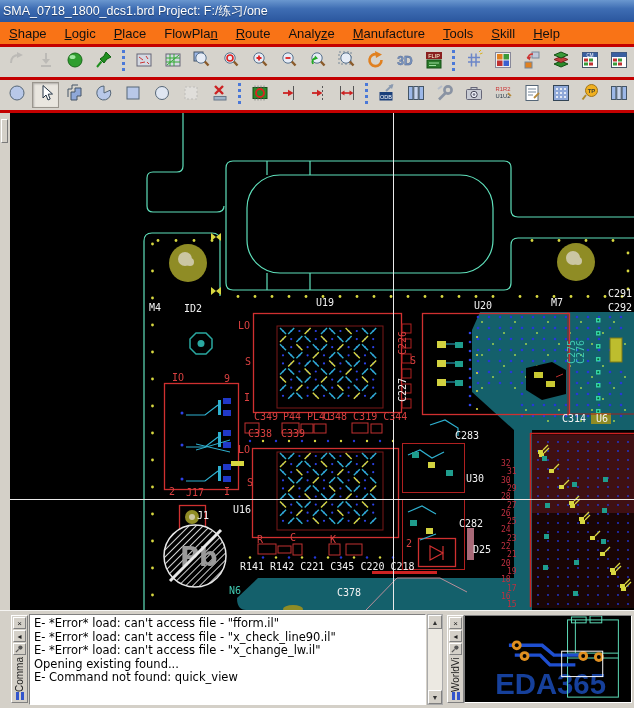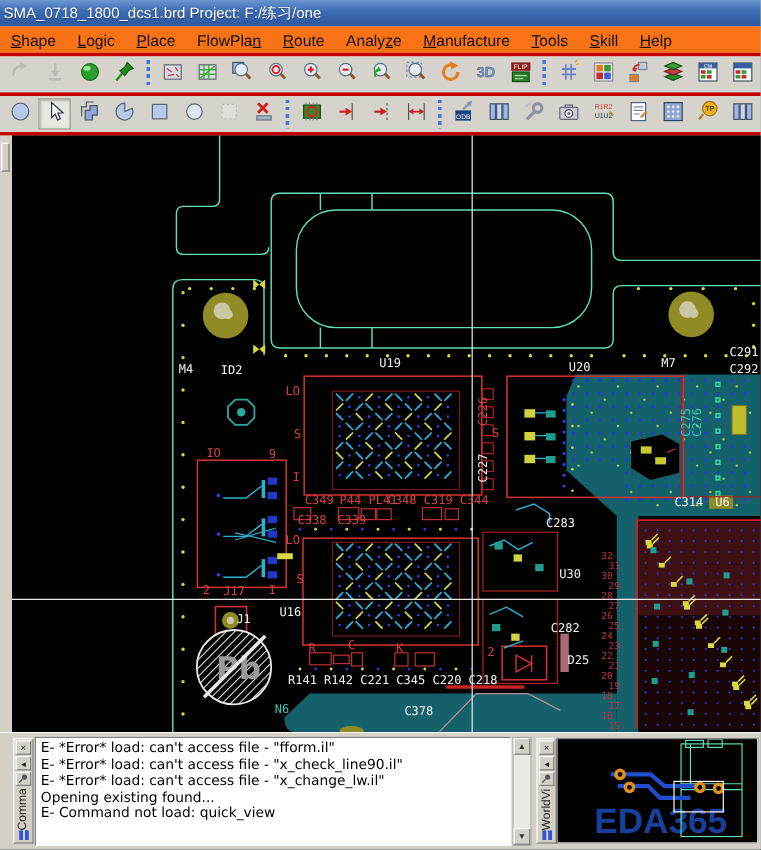--- a/index.html
+++ b/index.html
@@ -1383,21 +1383,21 @@
       <div class="dbtn">◂</div>
       <div class="dbtn">
         <svg width="9" height="9" viewBox="0 0 10 10">
             <circle cx="6" cy="4" r="2.4" fill="#555"></circle>
             <line x1="4" y1="6" x2="1" y2="9" stroke="#555" stroke-width="1.4"></line>
           </svg>
       </div>
       <div class="dlabel">Command</div>
       <div class="dgrip"></div>
     </div>
-    <div id="console"><div>E- *Error* load: can't access file - "fform.il"</div><div>E- *Error* load: can't access file - "x_check_line90.il"</div><div>E- *Error* load: can't access file - "x_change_lw.il"</div><div>Opening existing found...</div><div>E- Command not load: quick_view</div></div>
+    <div id="console"><div>E- *Error* load: can't access file - "fform.il"</div><div>E- *Error* load: can't access file - "x_check_line90.il"</div><div>E- *Error* load: can't access file - "x_change_lw.il"</div><div>Opening existing found...</div><div>E- Command not found: quick_view</div></div>
     <div id="vscroll">
       <div class="sbtn" style="top:0">▲</div>
       <div class="sbtn" style="bottom:0">▼</div>
     </div>
     <div class="dockstrip" style="left:447px">
       <div class="dbtn">×</div>
       <div class="dbtn">◂</div>
       <div class="dbtn">
         <svg width="9" height="9" viewBox="0 0 10 10">
             <circle cx="6" cy="4" r="2.4" fill="#555"></circle>

